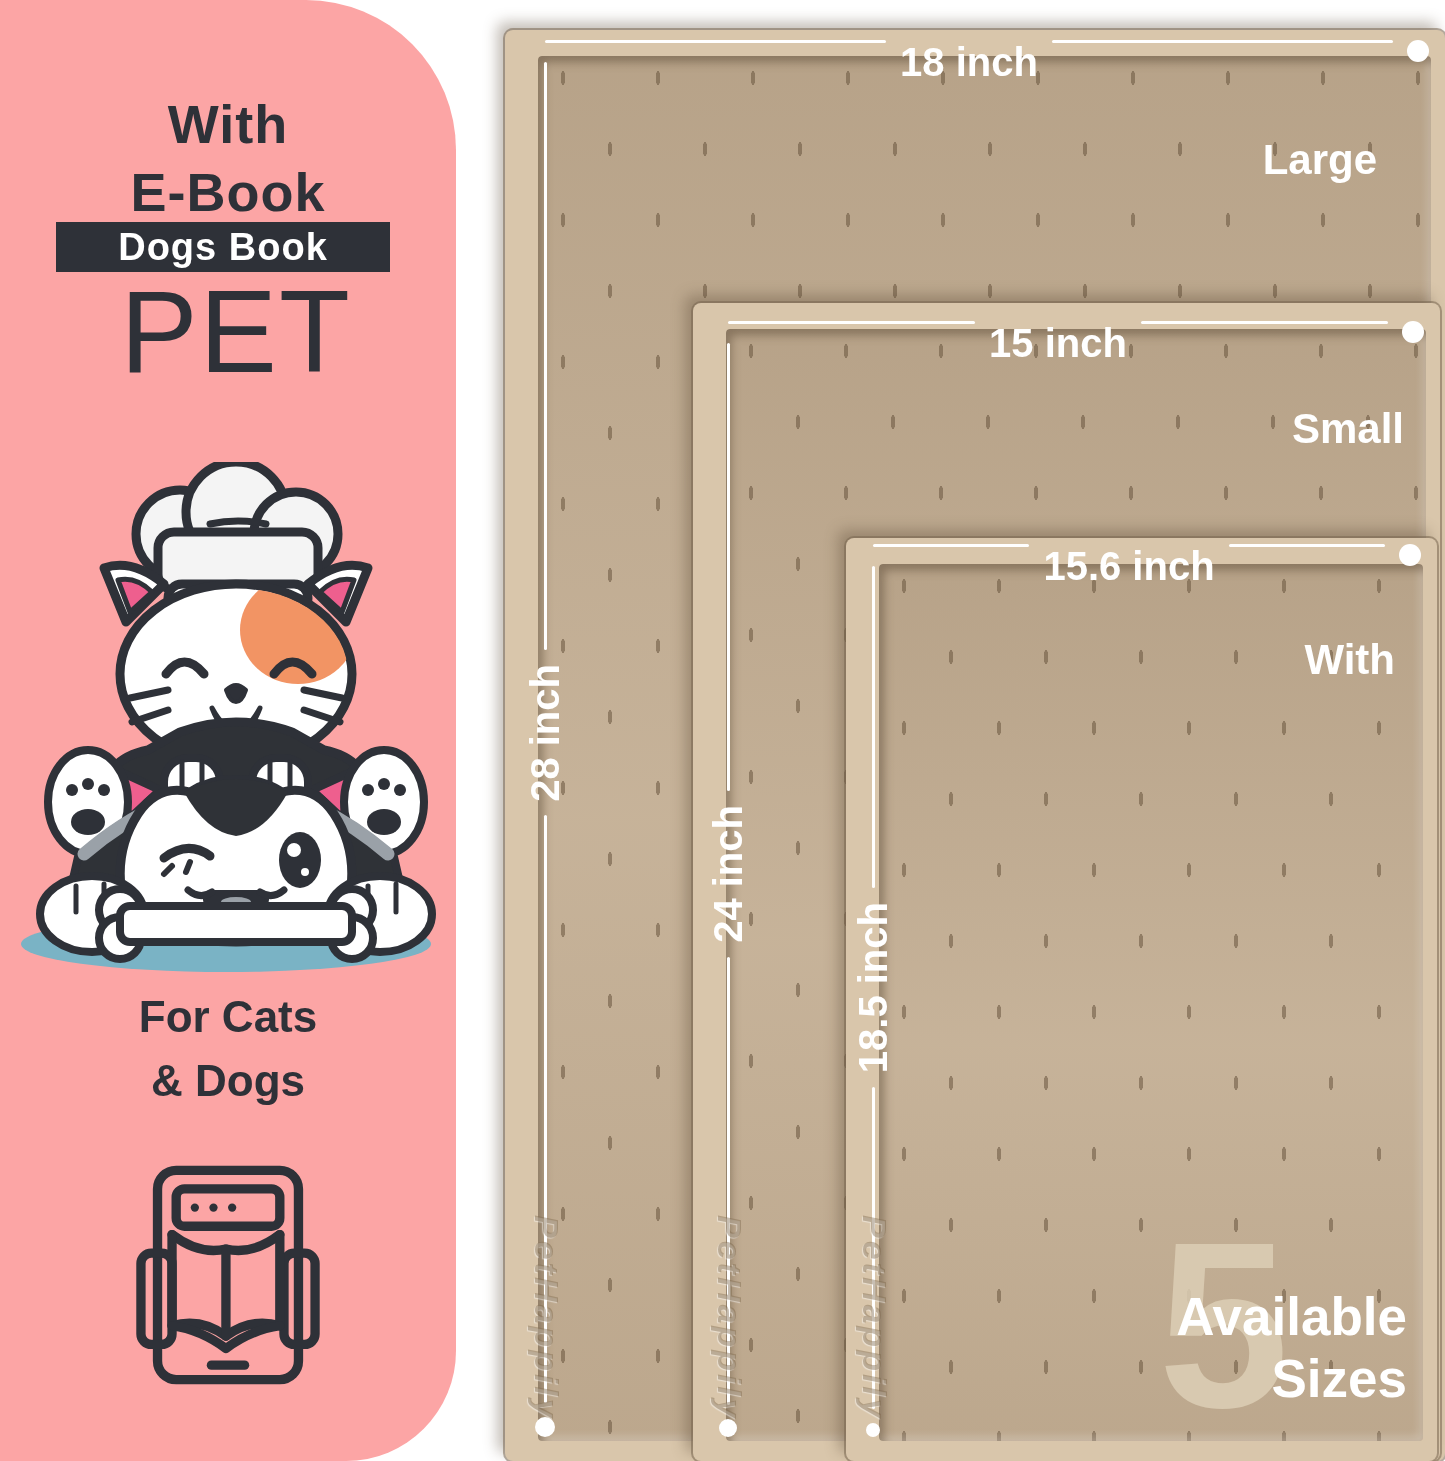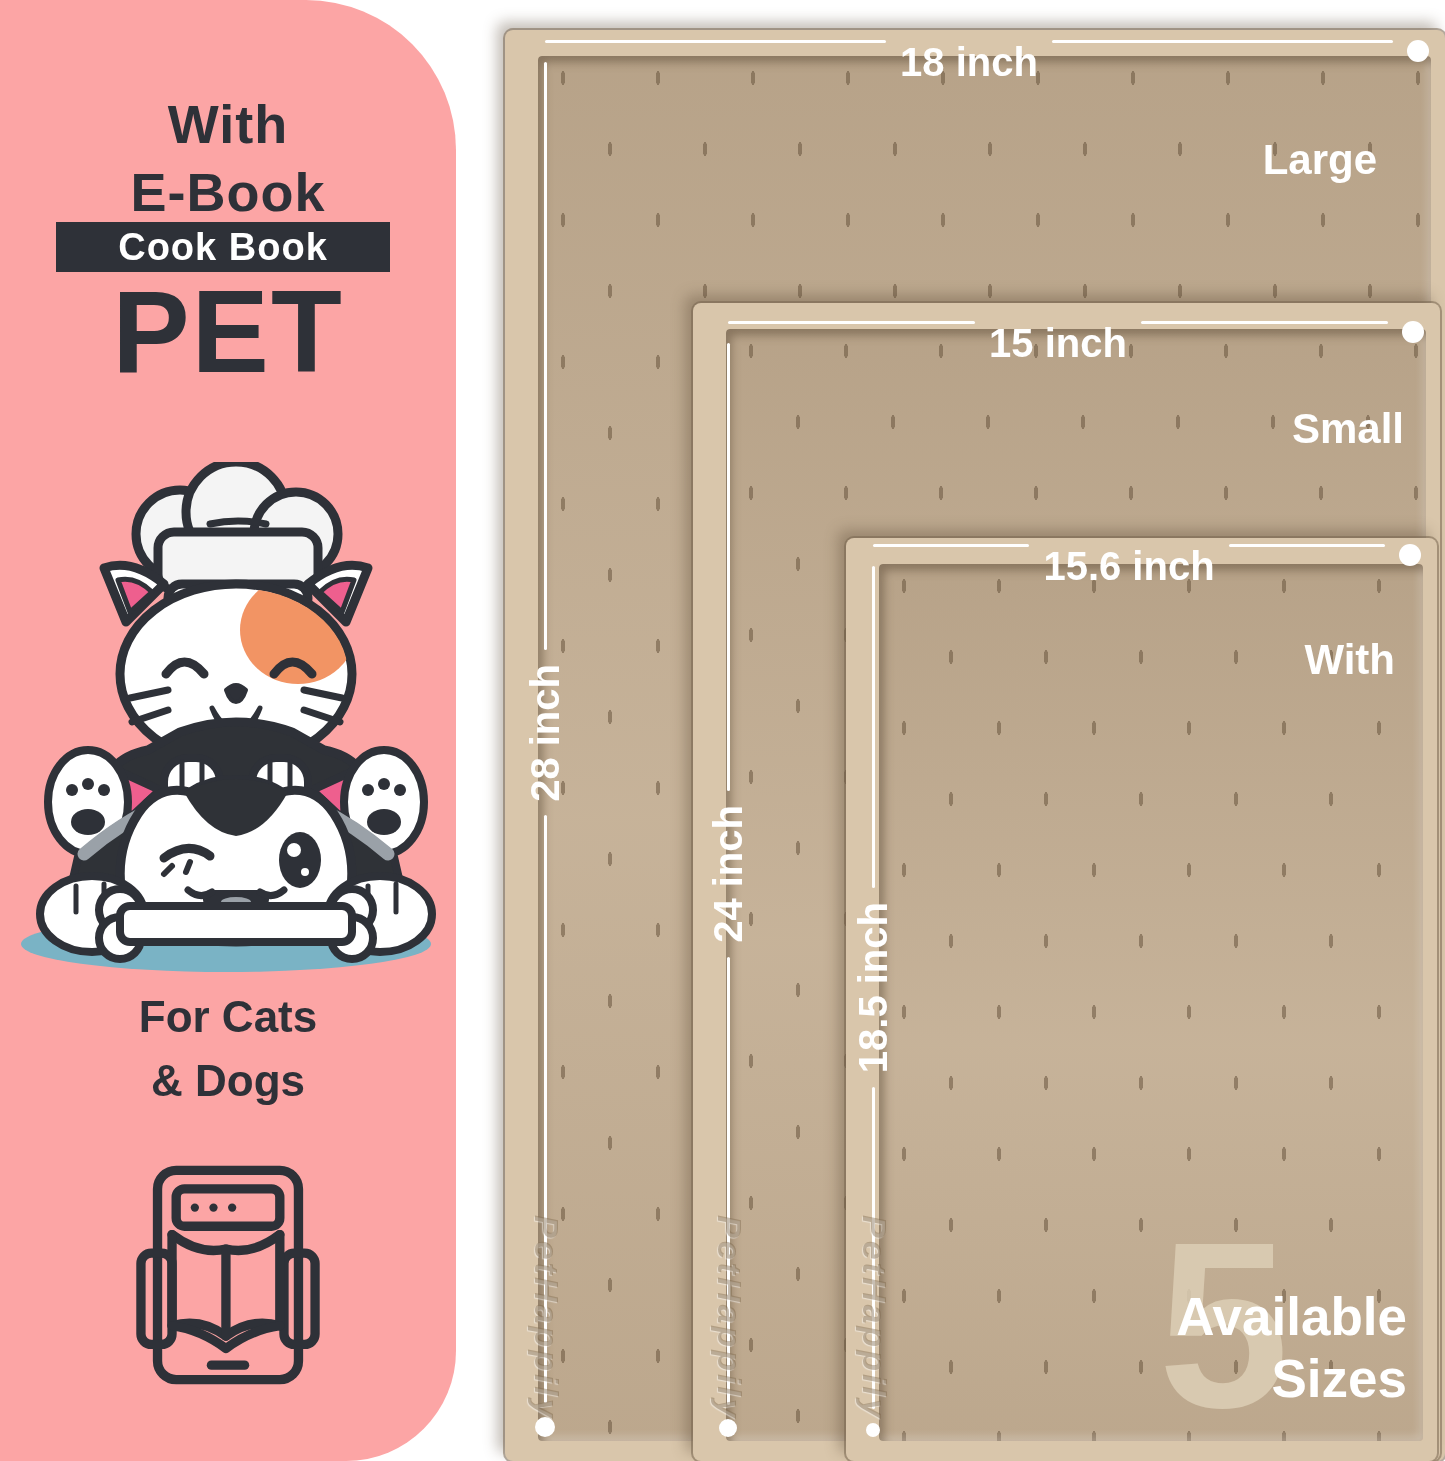--- a/index.html
+++ b/index.html
@@ -17,22 +17,22 @@
   .panel-heading {
     position:absolute; top:90px; left:0; width:100%;
     font-size:54px; font-weight:bold; line-height:68px; letter-spacing:1px;
   }
   .banner {
     position:absolute; top:222px; left:56px; width:334px; height:50px;
     background:#2e3138; color:#ffffff; font-size:38px; font-weight:bold;
     line-height:50px; letter-spacing:1px;
   }
   .panel-title {
-    position:absolute; top:282px; left:0; width:100%;
-    font-size:116px; font-weight:700; line-height:100px; letter-spacing:2px;
+    position:absolute; top:282px; left:8px; width:100%;
+    font-size:116px; font-weight:400; line-height:100px; letter-spacing:2px;
   }
   .illustration { position:absolute; top:462px; left:8px; width:440px; height:515px; }
   .audience {
     position:absolute; top:985px; left:0; width:100%;
     font-size:44px; font-weight:bold; line-height:64px;
   }
   .ebook { position:absolute; top:1162px; left:133px; width:190px; height:228px; }
 
   
   .mat {
@@ -100,21 +100,21 @@
 </head>
 <body>
 
 <div class="page">
 
   <div class="panel">
     <div class="panel-heading">
       <div>With</div>
       <div>E-Book</div>
     </div>
-    <div class="banner">Cook Book</div>
+    <div class="banner">Dogs Book</div>
     <div class="panel-title">
       <div>PET</div>
     </div>
 
     <svg class="illustration" viewBox="0 0 440 515">
 
       <ellipse cx="218" cy="482" rx="205" ry="28" fill="#7ab3c5"></ellipse>
       <g stroke="#2e3138" stroke-linejoin="round" stroke-linecap="round">
 
         <g>

